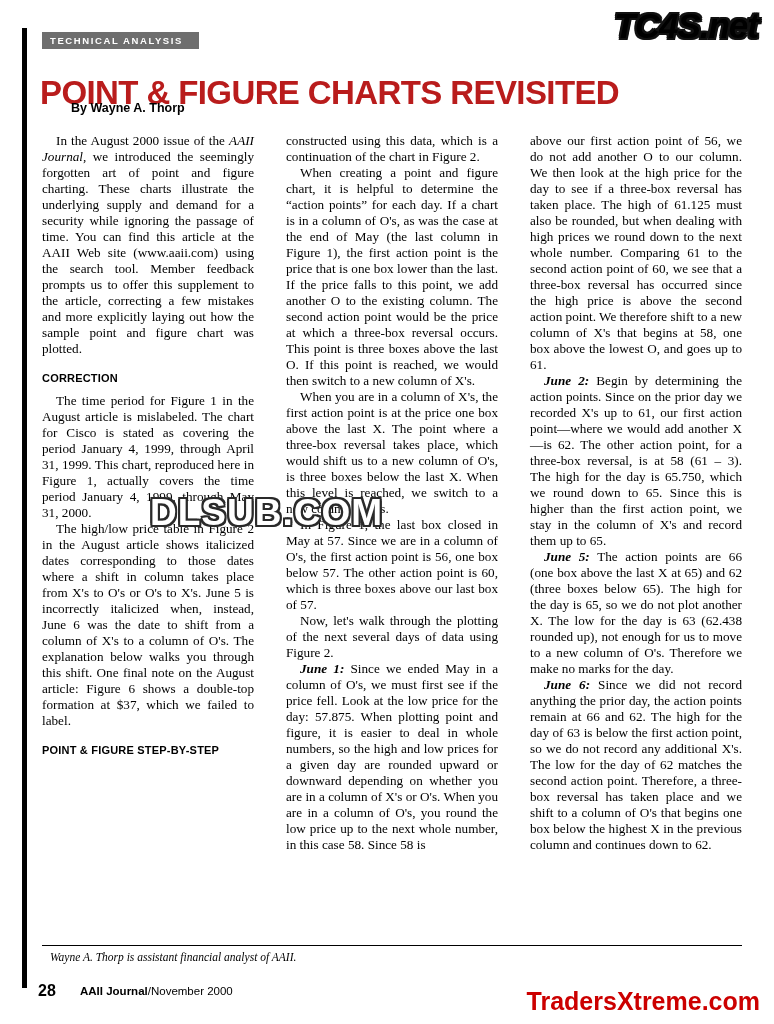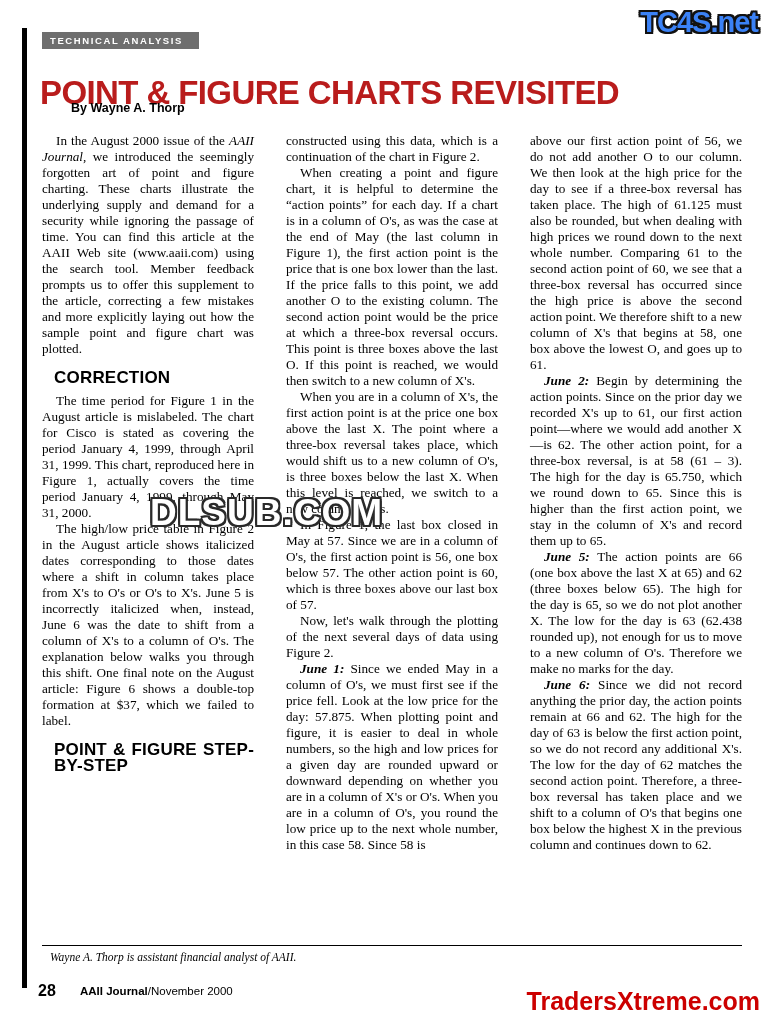--- a/index.html
+++ b/index.html
@@ -31,27 +31,28 @@
     height: 960px;
     background: #000;
   }
   
   .wm-top {
     position: absolute;
     right: 16px;
     top: 6px;
     font-family: "Liberation Sans", sans-serif;
     font-weight: bold;
-    font-size: 29px;
+    font-size: 35px;
     letter-spacing: -1px;
-    color: #3b82f6;
+    color: #000000;
     text-shadow:
       -2px -2px 0 #111, 2px -2px 0 #111, -2px 2px 0 #111, 2px 2px 0 #111,
       0px 2px 0 #111, 2px 0px 0 #111, -2px 0 0 #111, 0 -2px 0 #111;
     z-index: 30;
+    font-style: italic;
   }
   .wm-bottom {
     position: absolute;
     right: 14px;
     bottom: 8px;
     font-family: "Liberation Sans", sans-serif;
     font-weight: bold;
     font-size: 25px;
     color: #cc0000;
     text-shadow: 1px 1px 0 #fff, -1px -1px 0 #fff;
@@ -124,23 +125,23 @@
   .col.c1 { left: 0px; }
   .col.c2 { left: 244px; }
   .col.c3 { left: 488px; }
   .col p {
     margin: 0 0 0 0;
     text-indent: 14px;
   }
   .col p.noind { text-indent: 0; }
   .col h3 {
     font-family: "Liberation Sans", sans-serif;
-    font-size: 17px;
-    font-weight: bold;
-    margin: 13px 0 7px 12px;
+    font-size: 11px;
+    font-weight: bold;
+    margin: 13px 0 7px 0;
     letter-spacing: 0.2px;
   }
   em { font-style: italic; }
   .bi { font-style: italic; font-weight: bold; }
   
   .foot-rule {
     position: absolute;
     left: 42px;
     top: 945px;
     width: 700px;

